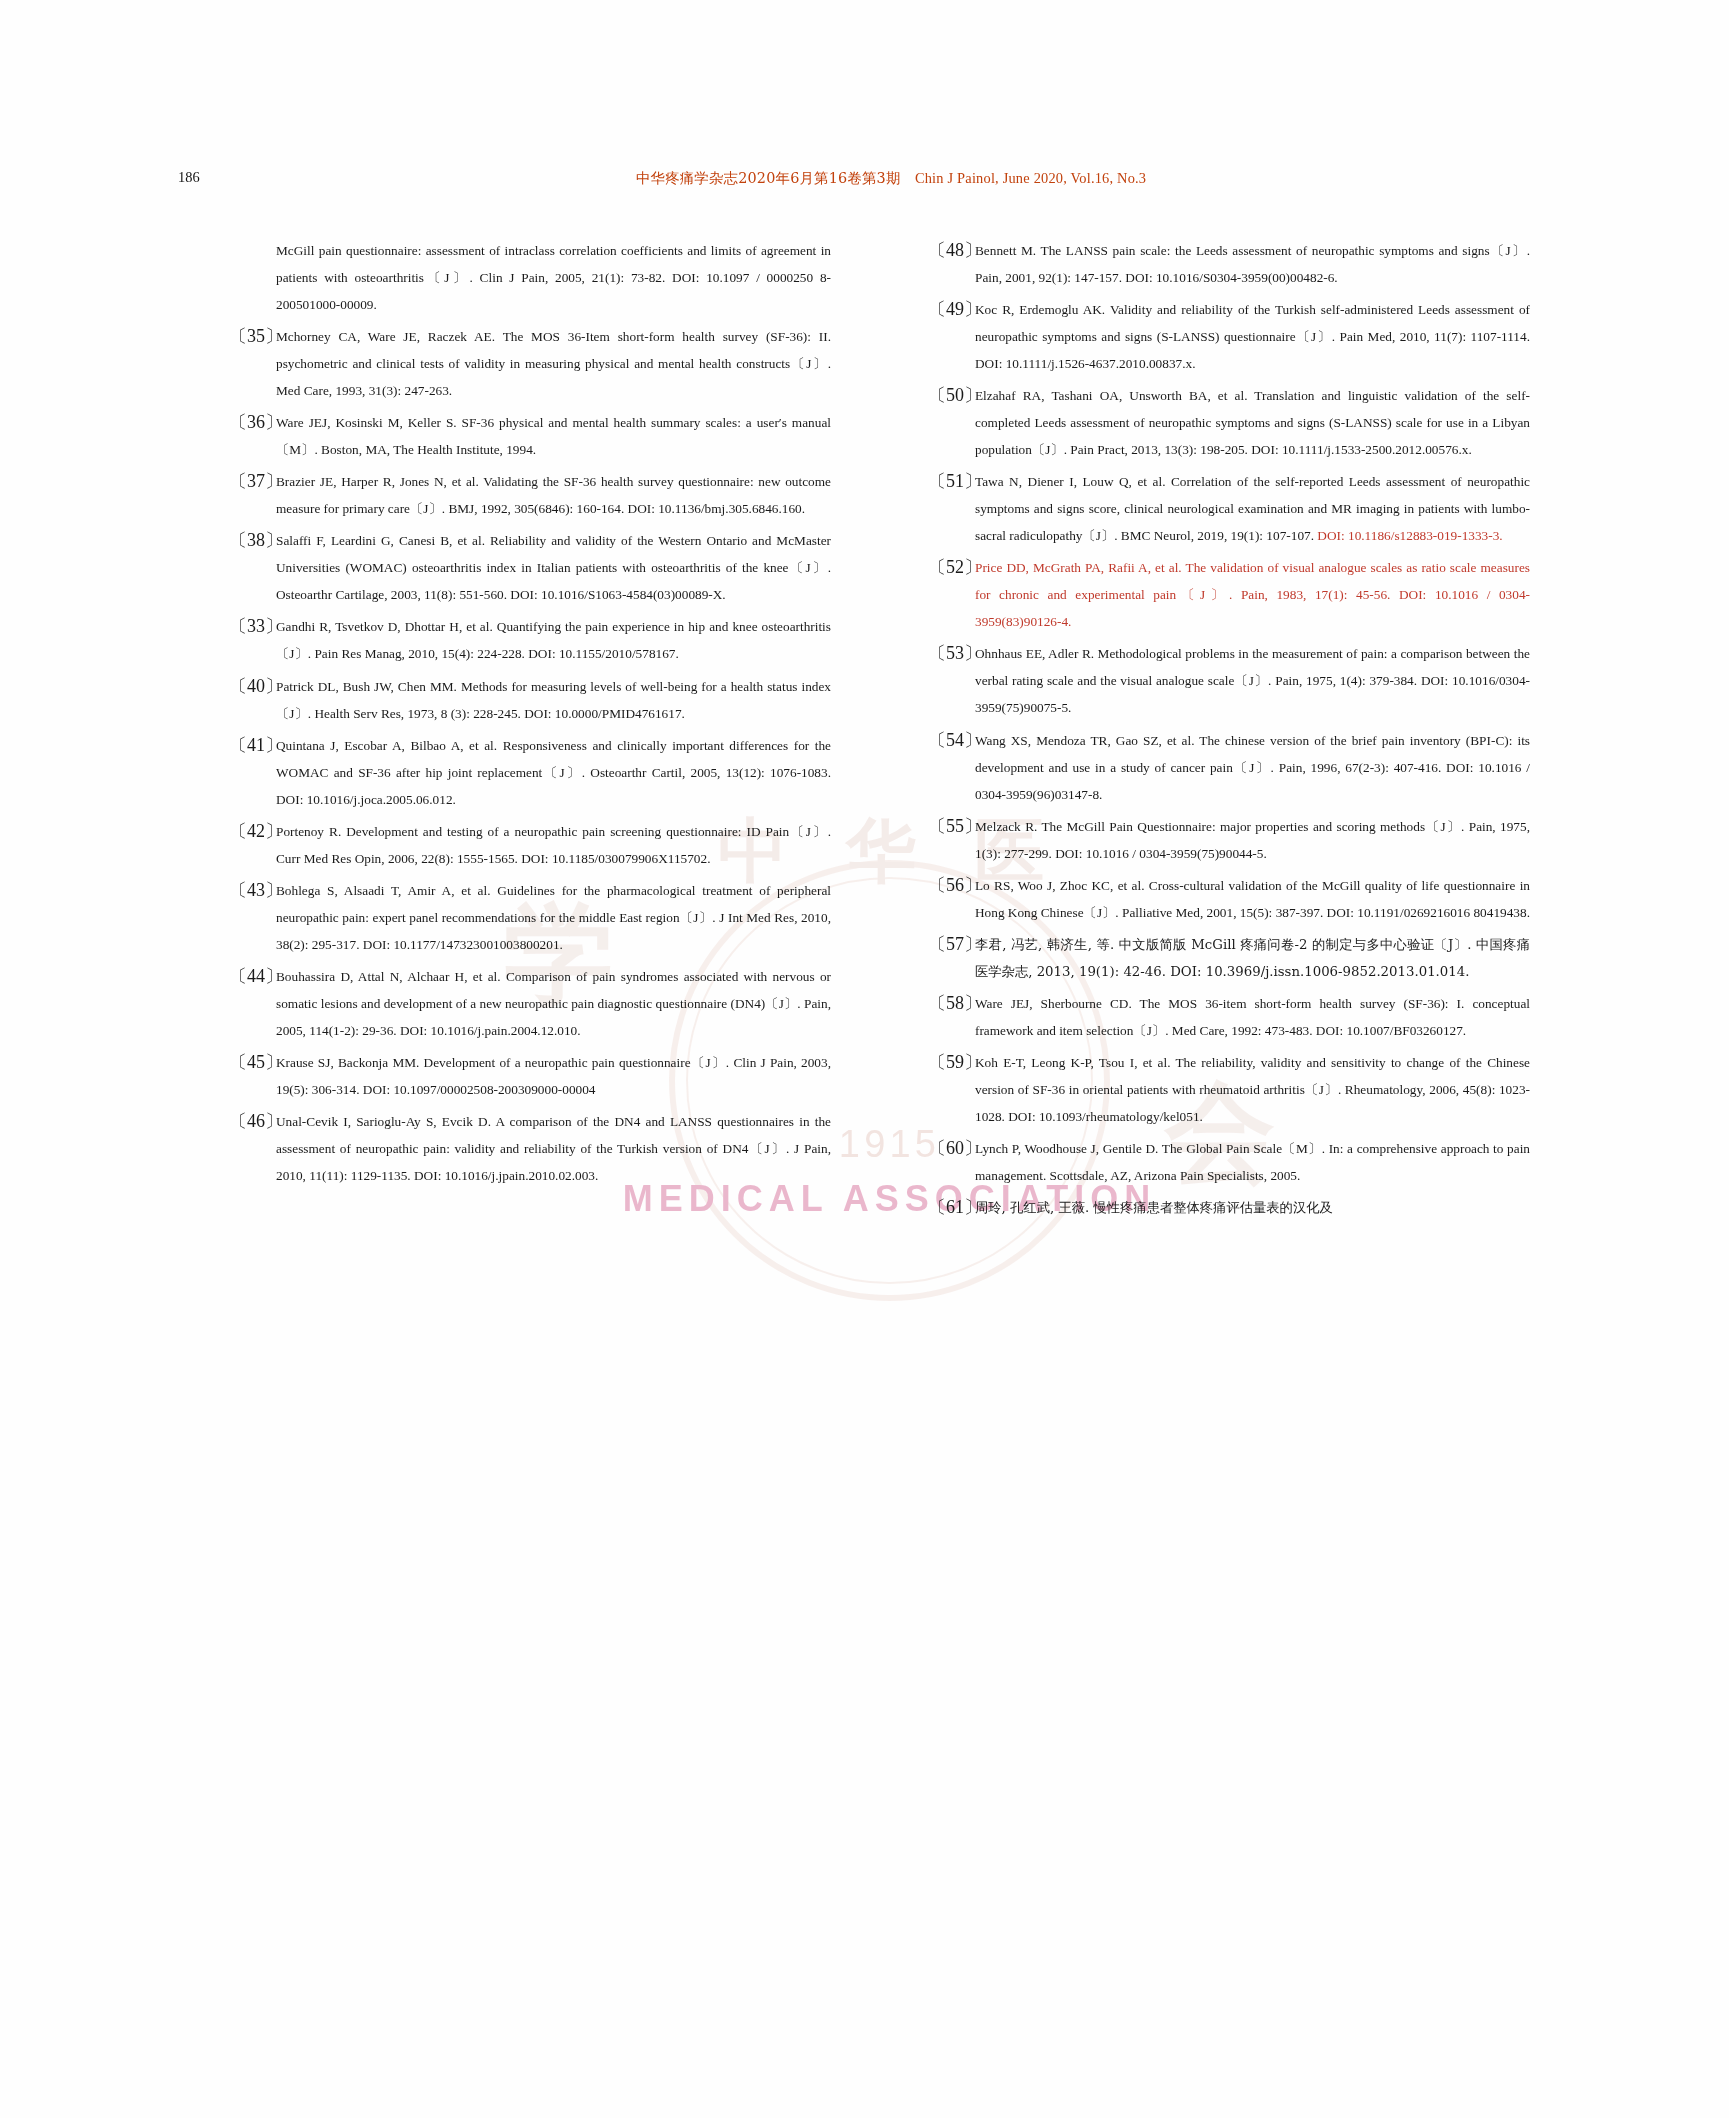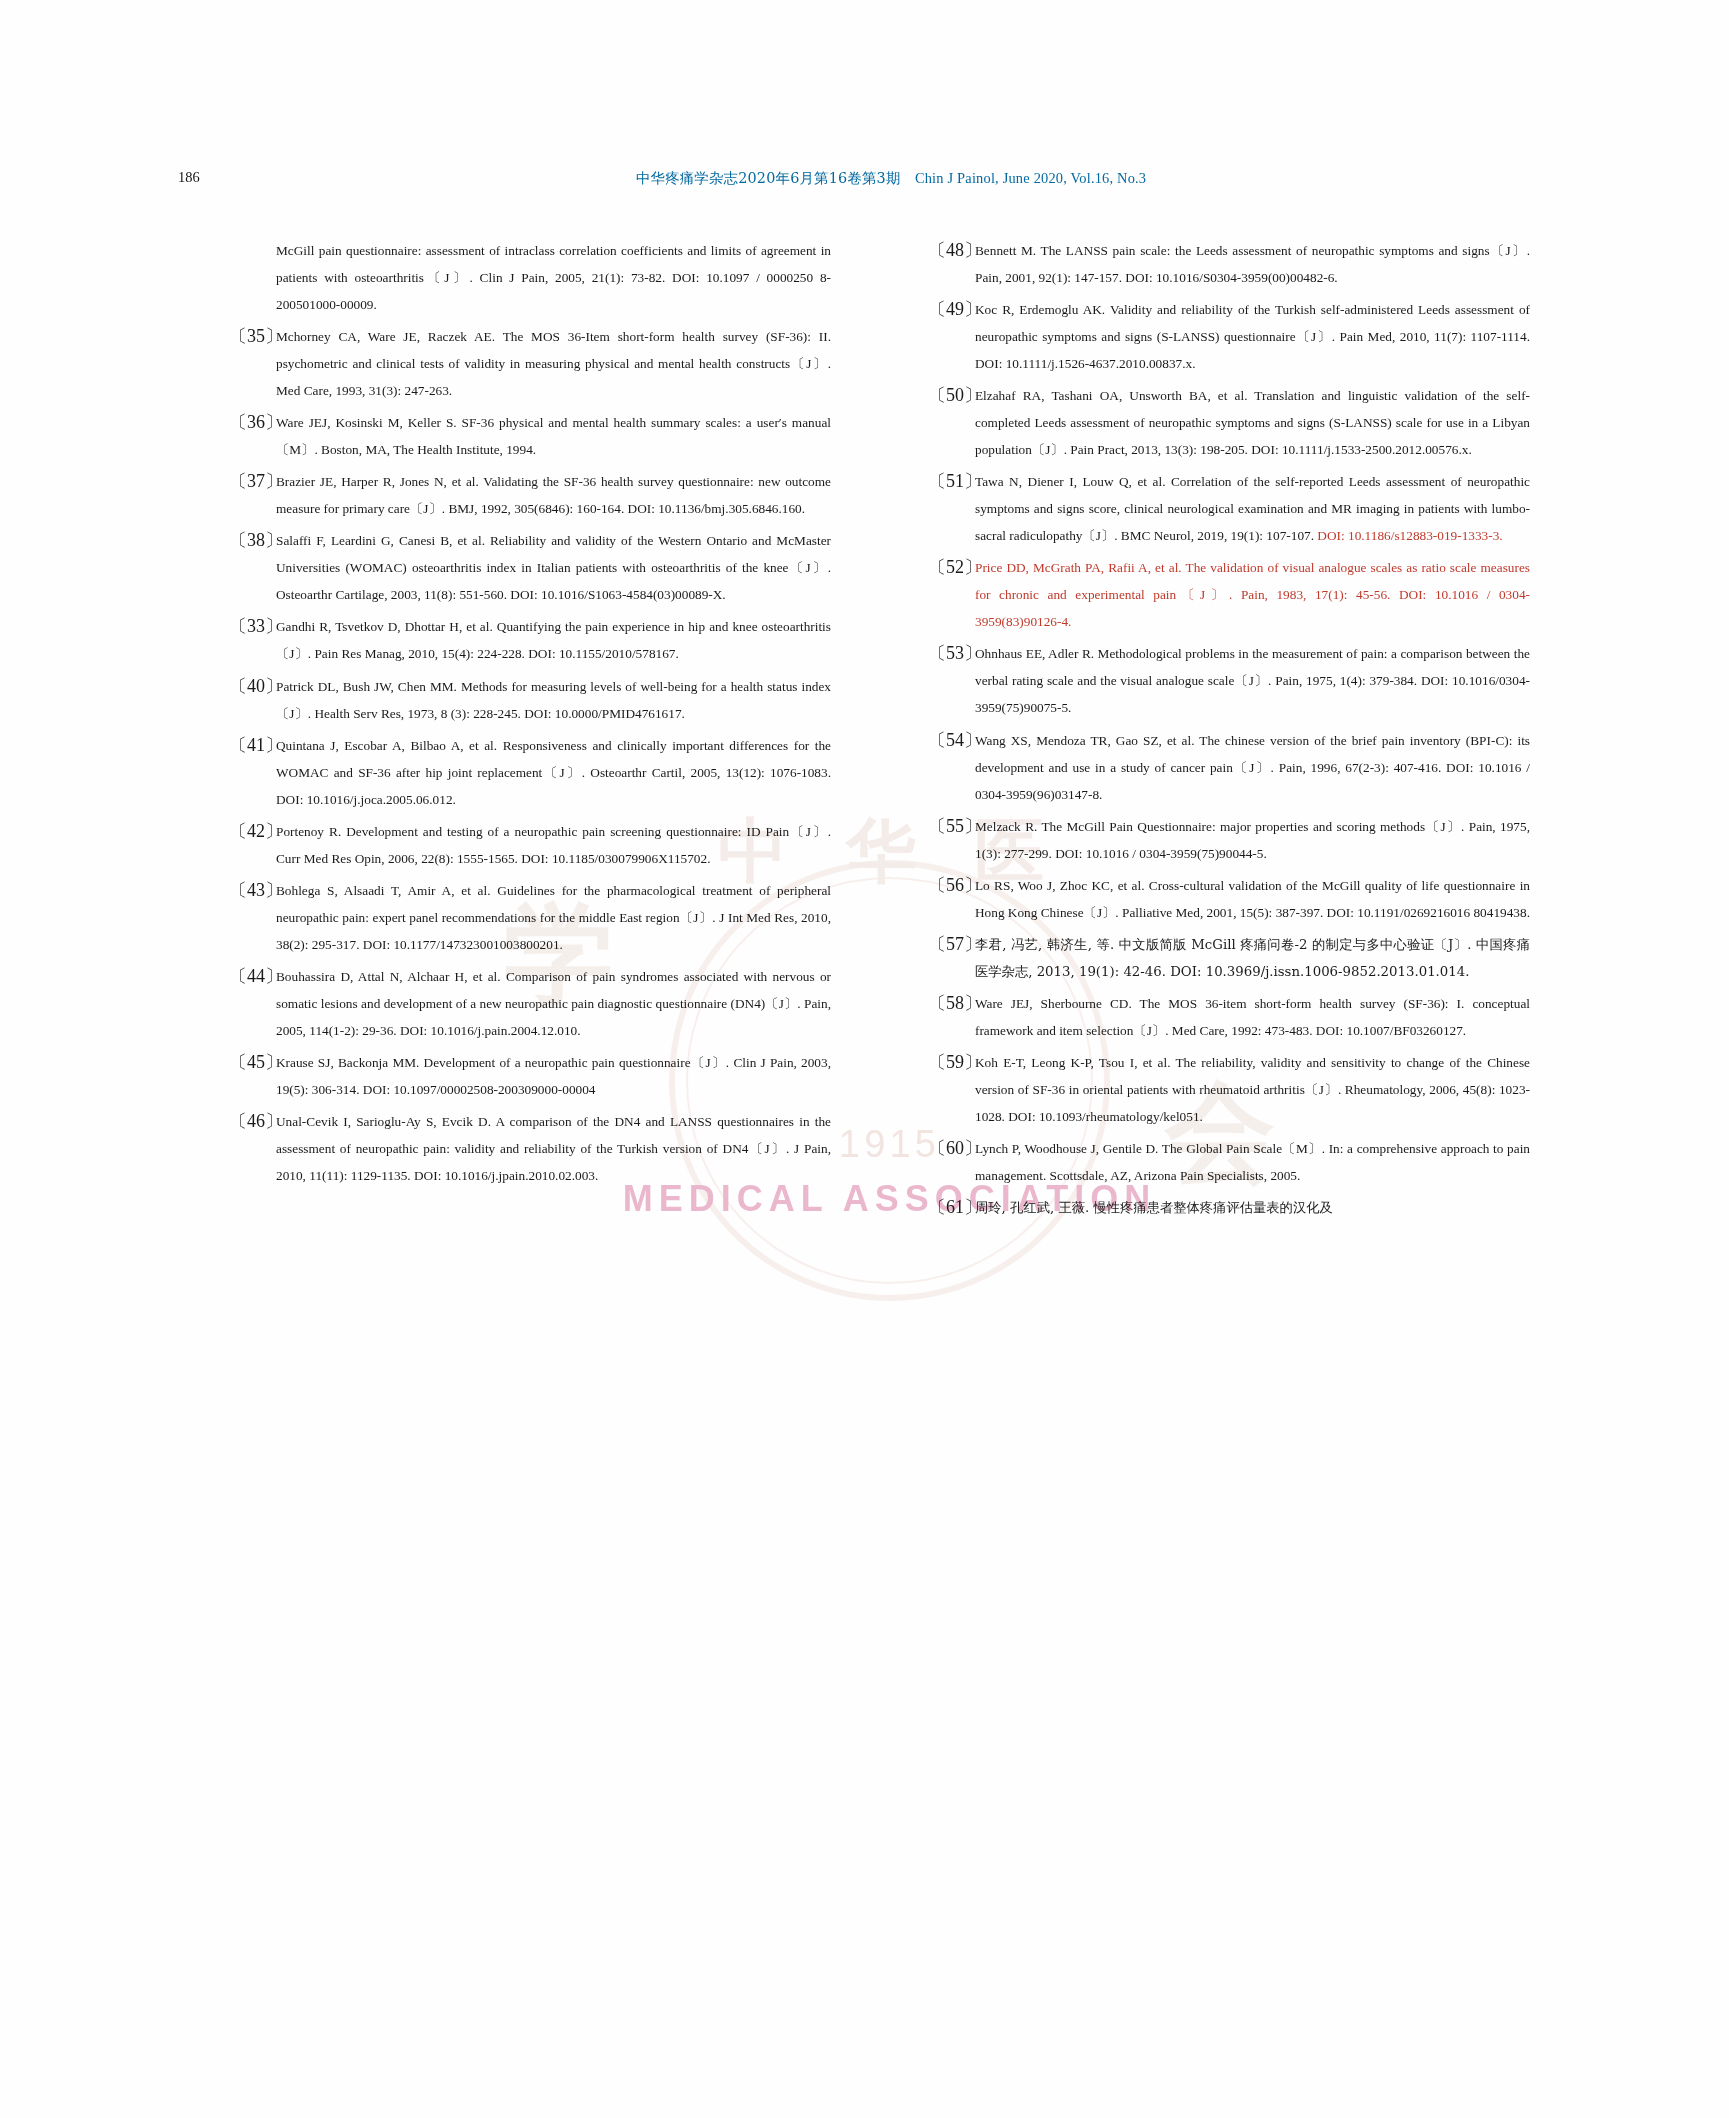--- a/index.html
+++ b/index.html
@@ -99,21 +99,21 @@
     top: 169px;
     font-size: 14.4px;
     font-family: "Liberation Serif", serif;
     color: #111;
   }
   .running-head {
     position: absolute;
     left: 636px;
     top: 169px;
     font-size: 14.4px;
-    color: #0369a1;
+    color: #c2410c;
     white-space: nowrap;
     letter-spacing: 0.2px;
     text-align: center;
   }
   .running-head .gap { display:inline-block; width: 14.4px; }
 
   
   .columns {
     position: absolute;
     left: 229px;

